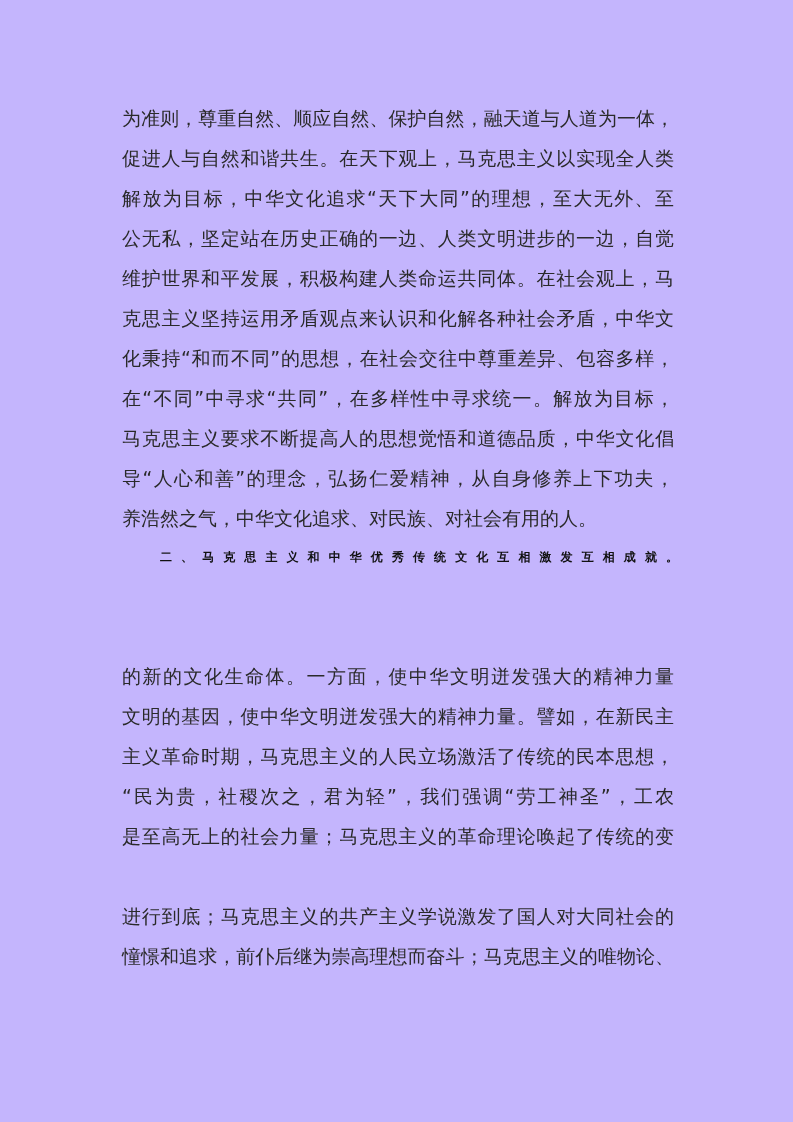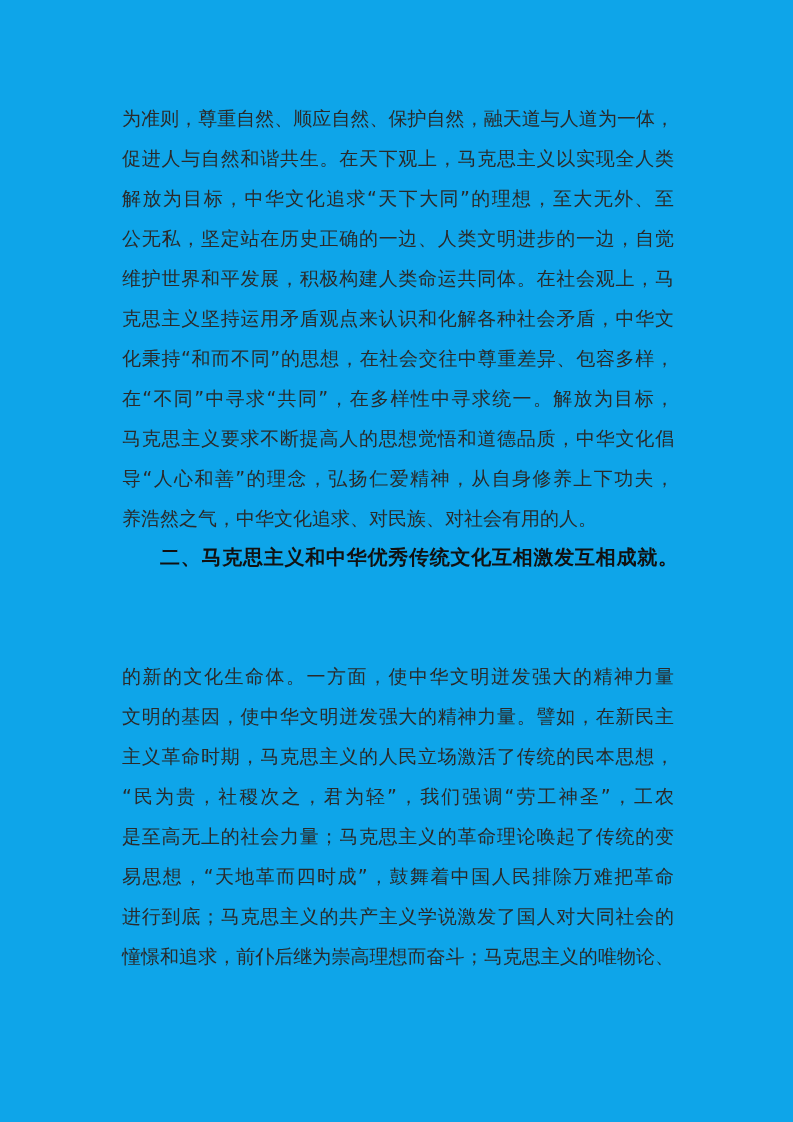--- a/index.html
+++ b/index.html
@@ -14,21 +14,21 @@
       overflow: hidden;
       font-family: "DejaVu Sans", "Liberation Sans", sans-serif;
       color: #222222;
     }
     .page {
       position: absolute;
       left: 0;
       top: 0;
       width: 793px;
       height: 1122px;
-      background: #0ea5e9;
+      background: #c4b5fd;
     }
     .line {
       position: absolute;
       left: 122px;
       width: 552px;
       height: 24px;
       font-size: 19px;
       line-height: 24px;
       white-space: nowrap;
       text-align: justify;
@@ -37,21 +37,21 @@
       color: #2a2a2a;
     }
     .line.last {
       text-align-last: left;
     }
     .heading {
       position: absolute;
       left: 160px;
       width: 518px;
       height: 26px;
-      font-size: 20px;
+      font-size: 12px;
       line-height: 26px;
       font-weight: bold;
       white-space: nowrap;
       text-align: justify;
       text-align-last: justify;
       color: #111111;
     }
   </style>
 </head>
 <body>
@@ -70,17 +70,16 @@
   <div class="line" style="top:466px">导“人心和善”的理念，弘扬仁爱精神，从自身修养上下功夫，</div>
   <div class="line last" style="top:506px">养浩然之气，中华文化追求、对民族、对社会有用的人。</div>
 
   <div class="heading" style="top:544px">二、马克思主义和中华优秀传统文化互相激发互相成就。</div>
 
   <div class="line" style="top:664px">的新的文化生命体。一方面，使中华文明迸发强大的精神力量</div>
   <div class="line" style="top:704px">文明的基因，使中华文明迸发强大的精神力量。譬如，在新民主</div>
   <div class="line" style="top:744px">主义革命时期，马克思主义的人民立场激活了传统的民本思想，</div>
   <div class="line" style="top:784px">“民为贵，社稷次之，君为轻”，我们强调“劳工神圣”，工农</div>
   <div class="line" style="top:824px">是至高无上的社会力量；马克思主义的革命理论唤起了传统的变</div>
-  <div class="line" style="top:864px">易思想，“天地革而四时成”，鼓舞着中国人民排除万难把革命</div>
   <div class="line" style="top:904px">进行到底；马克思主义的共产主义学说激发了国人对大同社会的</div>
   <div class="line" style="top:944px">憧憬和追求，前仆后继为崇高理想而奋斗；马克思主义的唯物论、</div>
 
 </div>
 
 </body></html>

